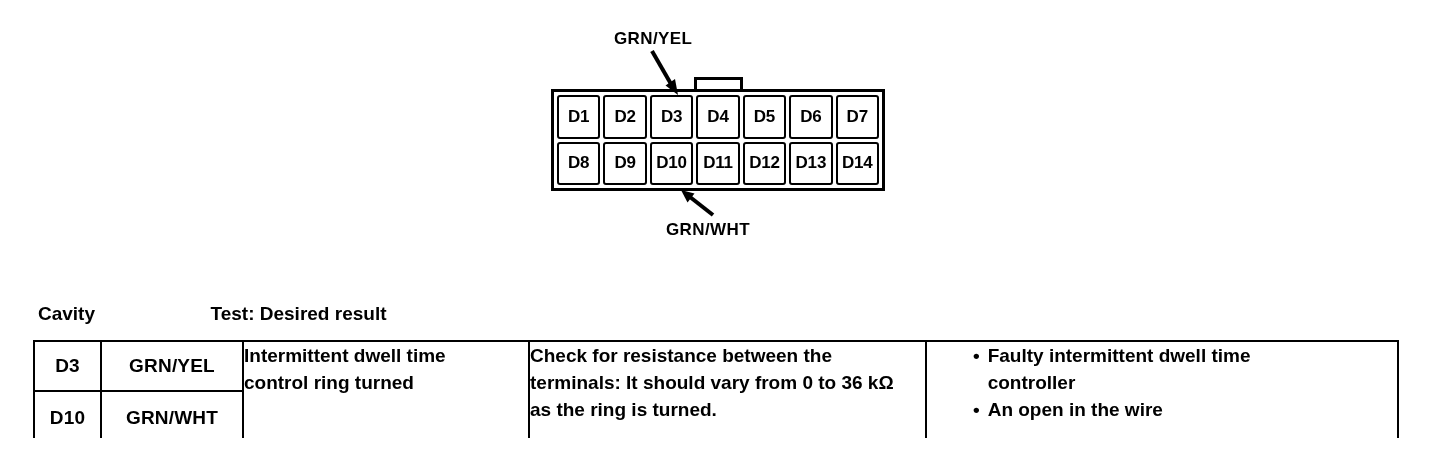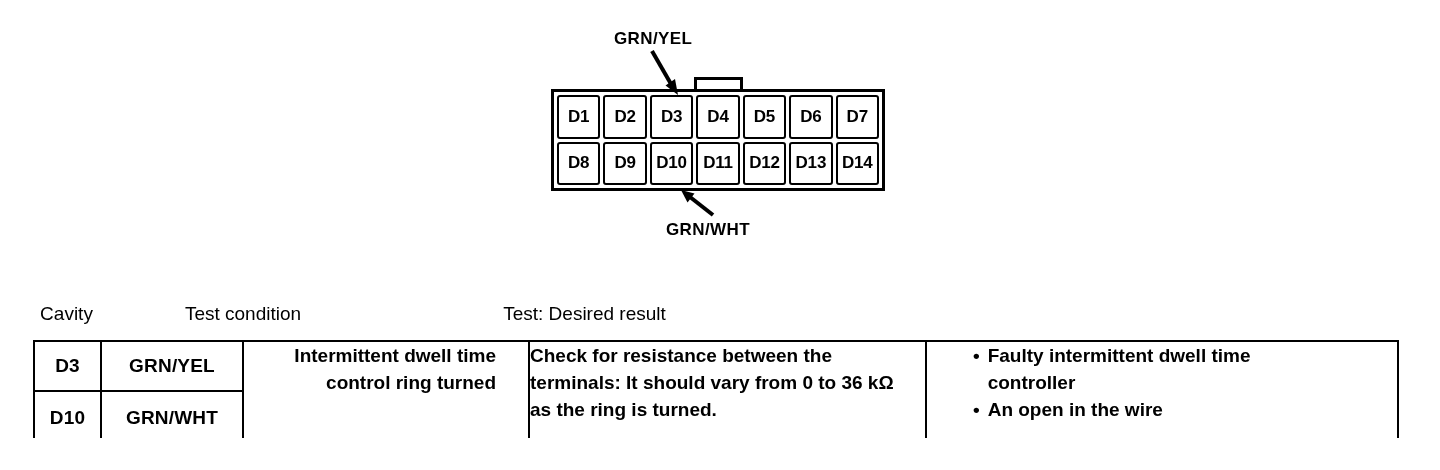--- a/index.html
+++ b/index.html
@@ -62,21 +62,21 @@
     width: 1440px; height: 470px;
     pointer-events: none;
   }
 
   
   .thead {
     position: absolute;
     left: 33px; top: 303px;
     width: 1364px;
     display: flex;
-    font-weight: normal;
+    font-weight: bold;
     font-size: 19px;
   }
   .thead > div {
     text-align: center;
     white-space: nowrap;
     overflow: visible;
   }
   .th-cavity { width: 67px; }
   .th-wire   { width: 142px; }
   .th-cond   { width: 286px; }
@@ -91,21 +91,21 @@
     table-layout: fixed;
   }
   table.main td {
     border: 2px solid #000;
     font-weight: bold;
     font-size: 19px;
     padding: 0;
   }
   .col-cavity { width: 67px; }
   .col-wire   { width: 142px; }
-  .col-cond   { width: 286px; text-align: right; }
+  .col-cond   { width: 286px; }
   .col-result { width: 397px; margin-top: 36px; }
   .col-cause  { width: 472px; }
   tr.r1 { height: 50px; }
   tr.r2 { height: 53px; }
   td.center { text-align: center; vertical-align: middle; letter-spacing: 0.2px; }
   td.span {
     vertical-align: top;
     padding: 8px 8px 0 12px;
     line-height: 27px;
   }
@@ -153,21 +153,20 @@
     <g>
       <line x1="713" y1="215" x2="690" y2="197" stroke="#000" stroke-width="4"></line>
       <polygon points="681,190 694.5,193.5 687.5,202.5" fill="#000"></polygon>
     </g>
   </svg>
 
   <div class="wire-label bottom">GRN/WHT</div>
 
   <div class="thead">
     <div class="th-cavity">Cavity</div>
-    <div class="th-cond">Test condition</div>
     <div class="th-result">Test: Desired result</div>
   </div>
 
   <table class="main">
     <tbody>
         <tr class="r1">
       <td class="center col-cavity">D3</td>
       <td class="center col-wire">GRN/YEL</td>
       <td class="span col-cond" rowspan="2">
         <div class="cond-text">Intermittent dwell time control ring turned</div>

